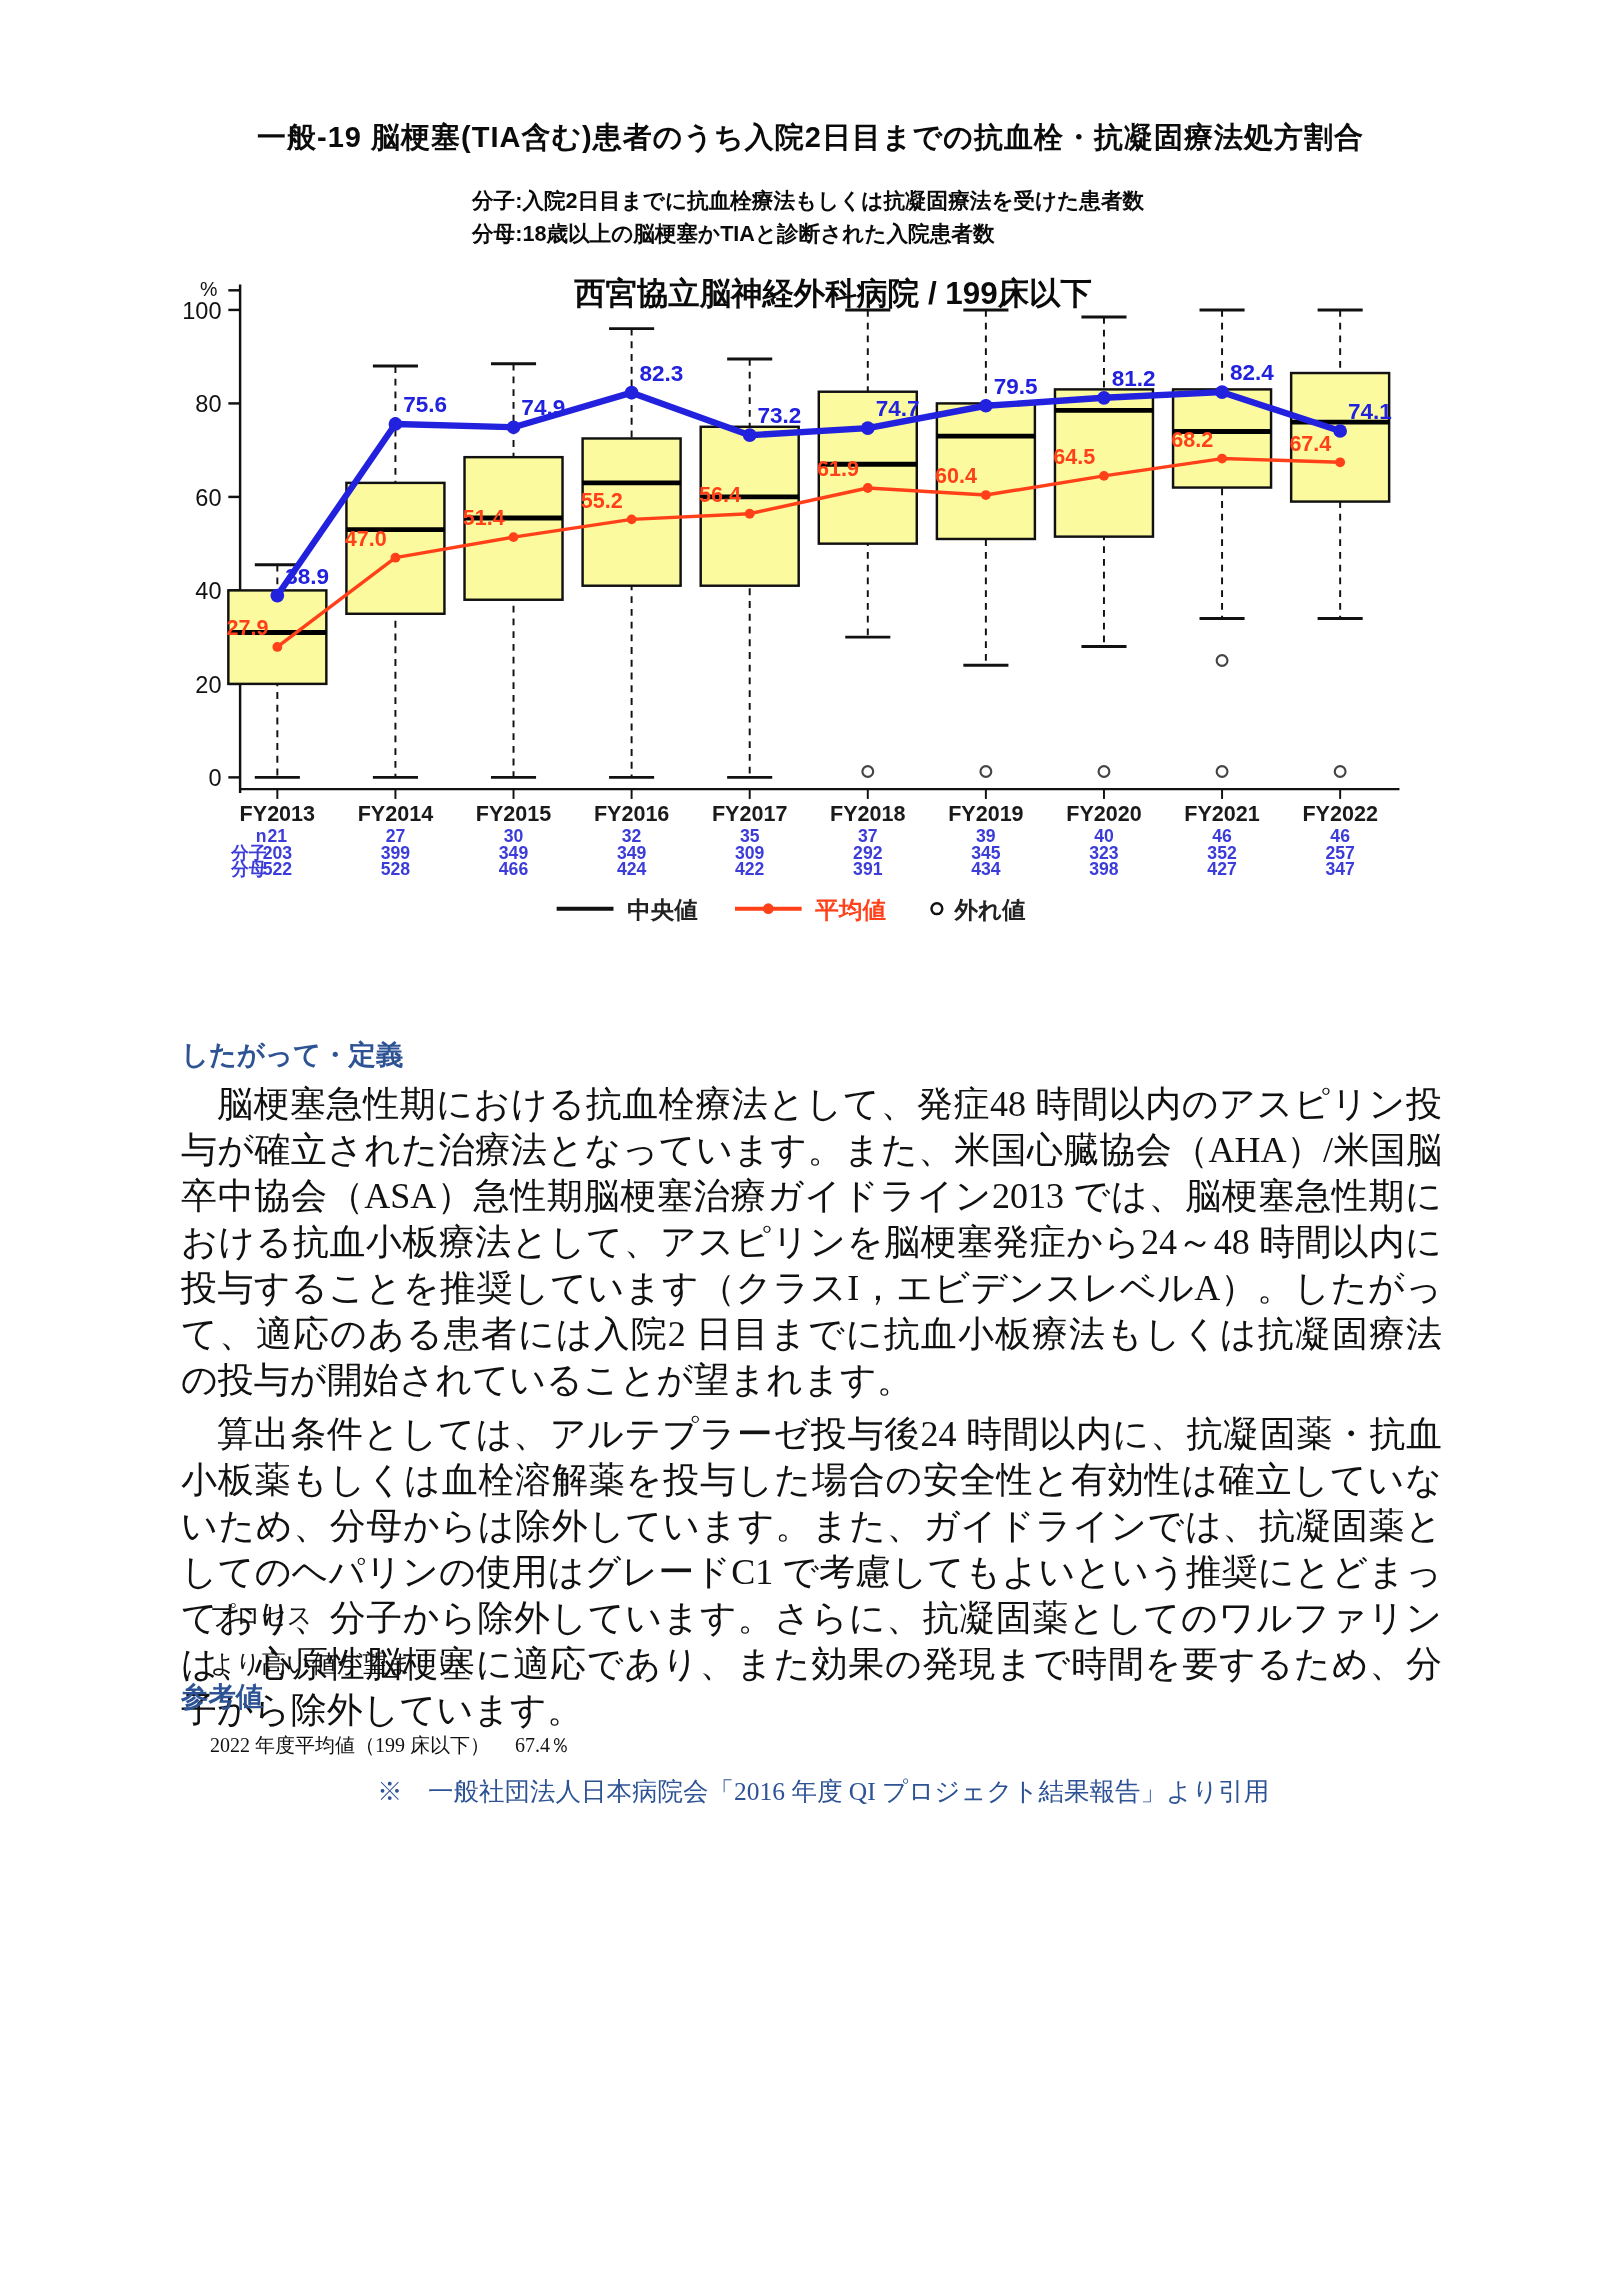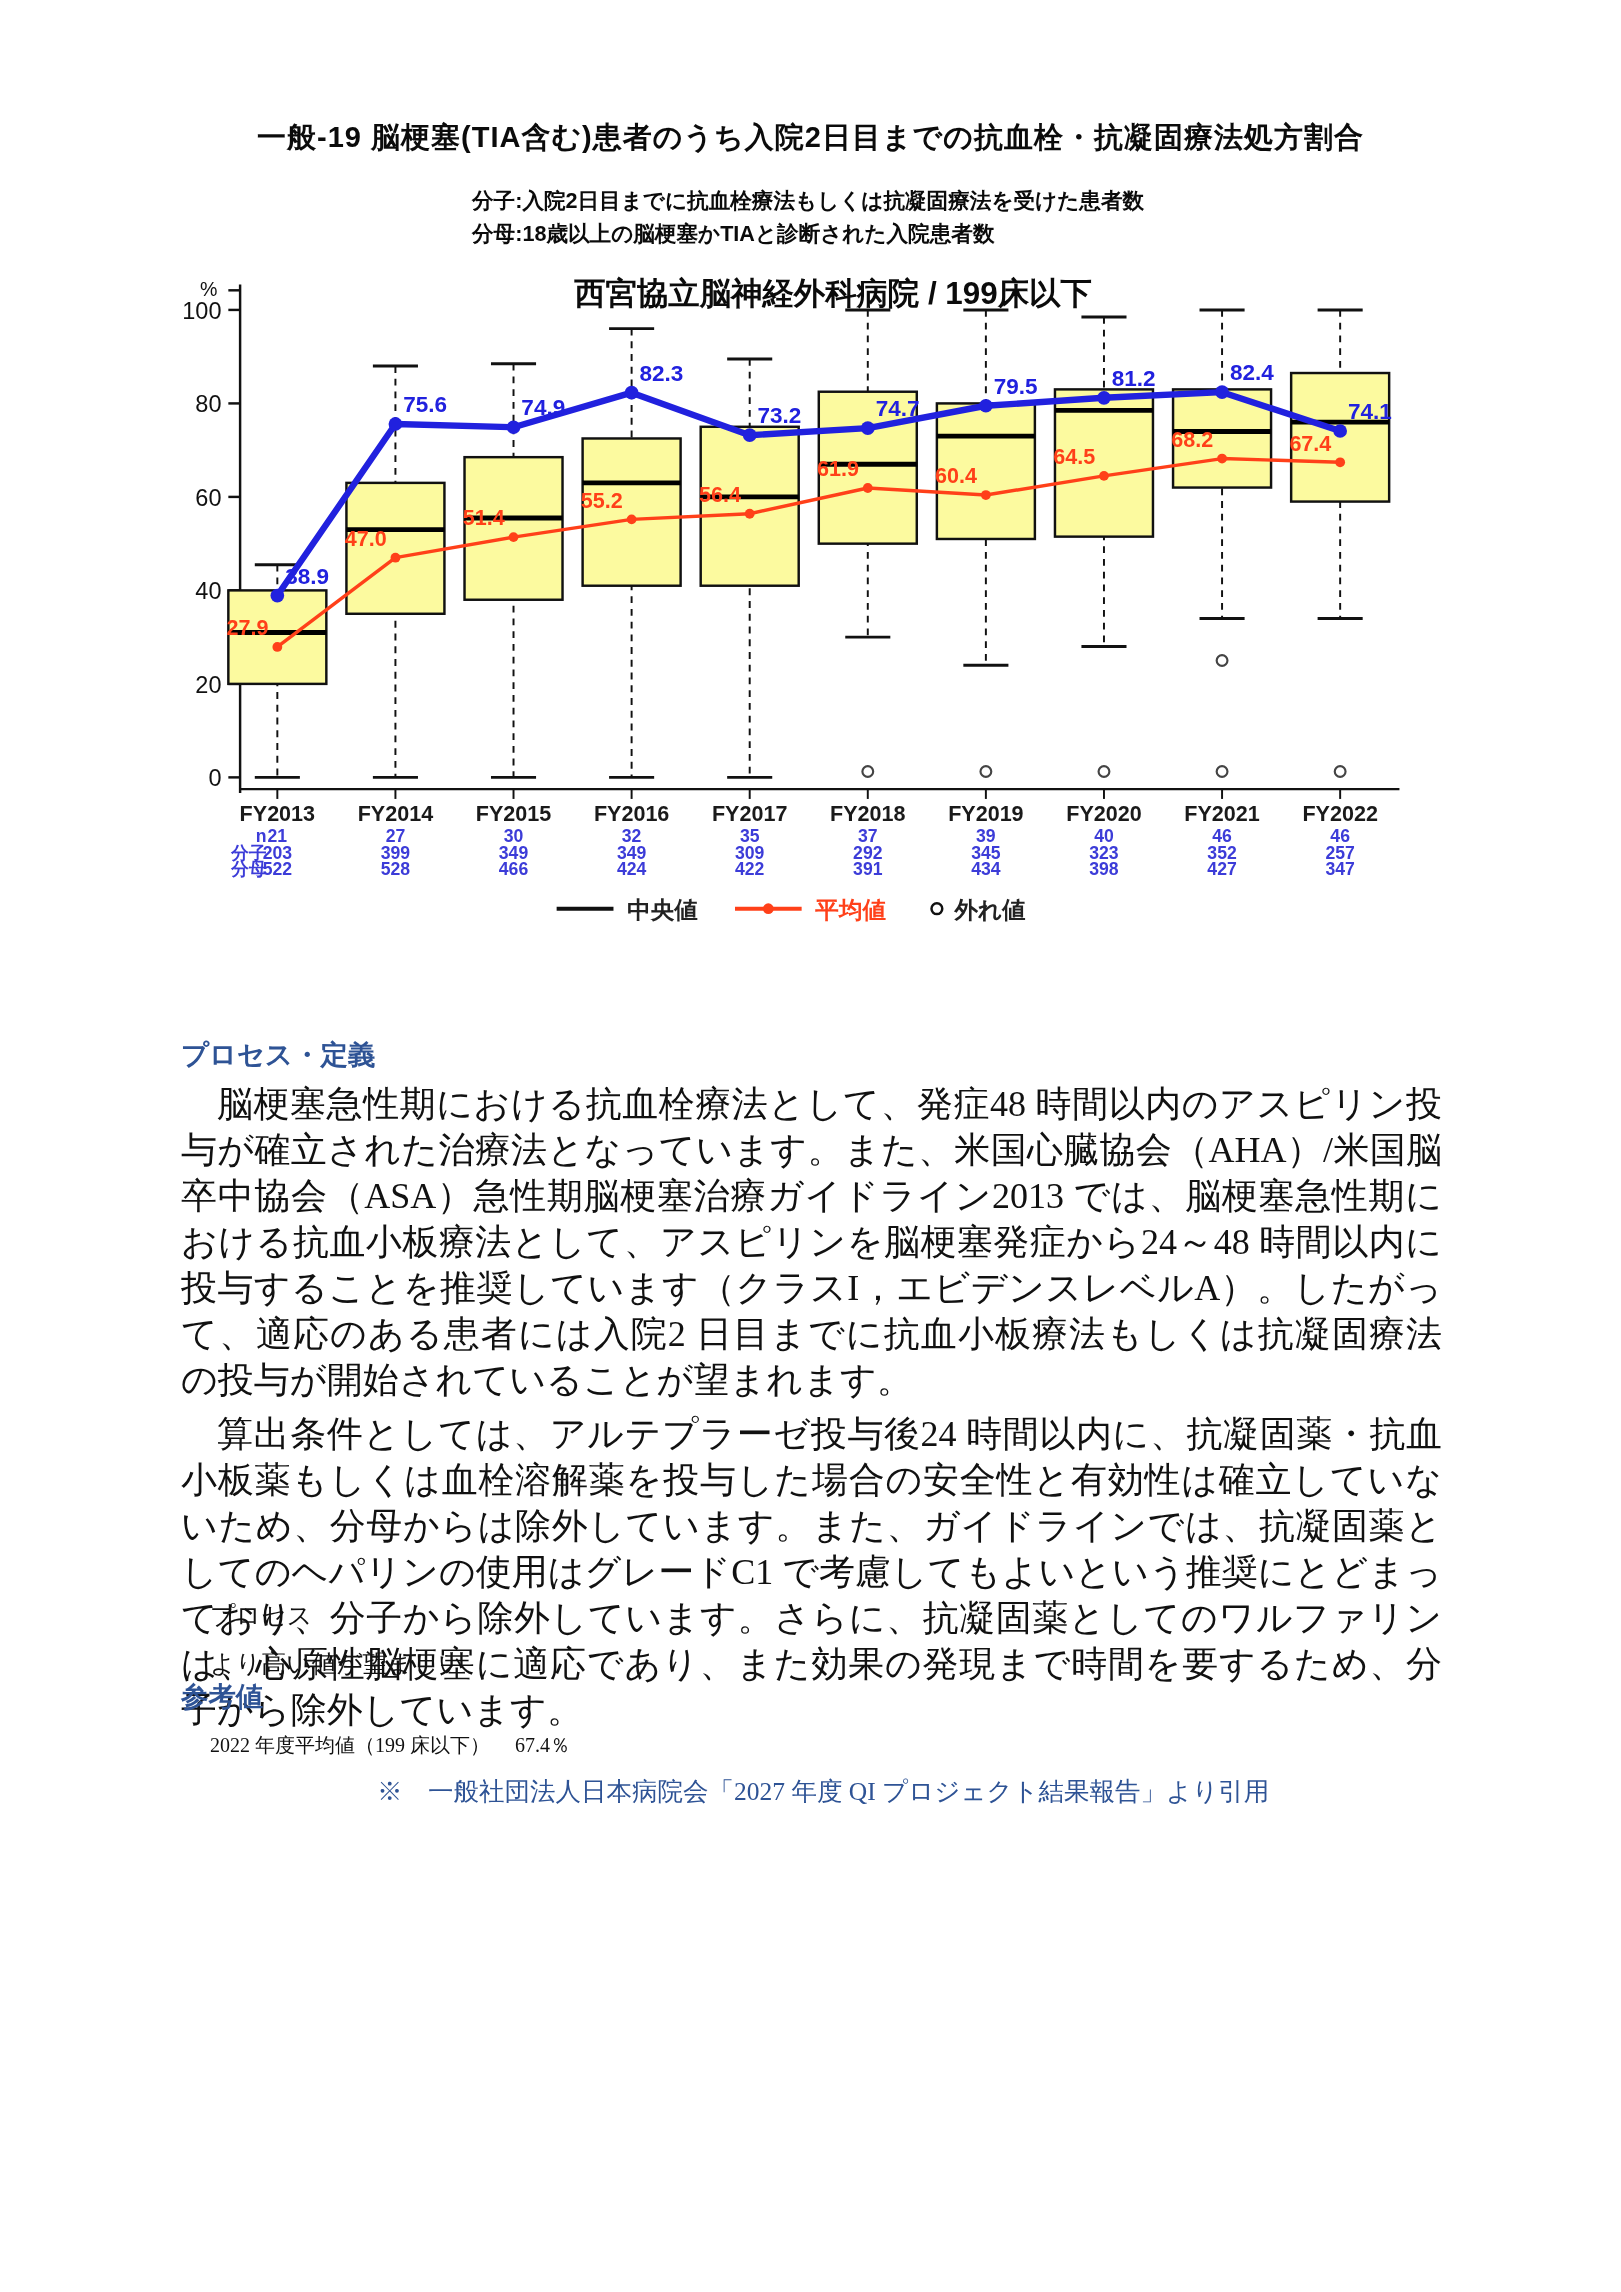--- a/index.html
+++ b/index.html
@@ -270,30 +270,30 @@
           <line x1="600" y1="665" x2="668" y2="665" stroke="#FF4019" stroke-width="4"></line>
           <circle cx="634" cy="665" r="5.5" fill="#FF4019"></circle>
           <text x="682" y="674" font-size="24" font-weight="600" fill="#FF4019">平均値</text>
           <circle cx="806" cy="665" r="5.5" fill="none" stroke="#111" stroke-width="2.5"></circle>
           <text x="824" y="674" font-size="24" font-weight="600" fill="#222">外れ値</text>
         </g>
       </svg>
   </figure>
 
   <section class="section" id="sec-definition">
-    <h2 class="sec-heading">プロセス・定義</h2>
+    <h2 class="sec-heading">したがって・定義</h2>
     <p class="body-p">脳梗塞急性期における抗血栓療法として、発症48 時間以内のアスピリン投与が確立された治療法となっています。また、米国心臓協会（AHA）/米国脳卒中協会（ASA）急性期脳梗塞治療ガイドライン2013 では、脳梗塞急性期における抗血小板療法として、アスピリンを脳梗塞発症から24～48 時間以内に投与することを推奨しています（クラスI，エビデンスレベルA）。したがって、適応のある患者には入院2 日目までに抗血小板療法もしくは抗凝固療法の投与が開始されていることが望まれます。</p>
     <p class="body-p">算出条件としては、アルテプラーゼ投与後24 時間以内に、抗凝固薬・抗血小板薬もしくは血栓溶解薬を投与した場合の安全性と有効性は確立していないため、分母からは除外しています。また、ガイドラインでは、抗凝固薬としてのヘパリンの使用はグレードC1 で考慮してもよいという推奨にとどまっており、分子から除外しています。さらに、抗凝固薬としてのワルファリンは、心原性脳梗塞に適応であり、また効果の発現まで時間を要するため、分子から除外しています。</p>
   </section>
 
   <section class="section" id="sec-type">
     <div class="item-line">プロセス</div>
     <div class="item-line">より高い値が望ましい</div>
   </section>
 
   <section class="section" id="sec-reference">
     <h2 class="sec-heading">参考値</h2>
     <div class="ref-value">2022 年度平均値（199 床以下）　 67.4％</div>
-    <div class="citation">※　一般社団法人日本病院会「2027 年度 QI プロジェクト結果報告」より引用</div>
+    <div class="citation">※　一般社団法人日本病院会「2016 年度 QI プロジェクト結果報告」より引用</div>
   </section>
 
 </main>
 
 
 </body></html>

